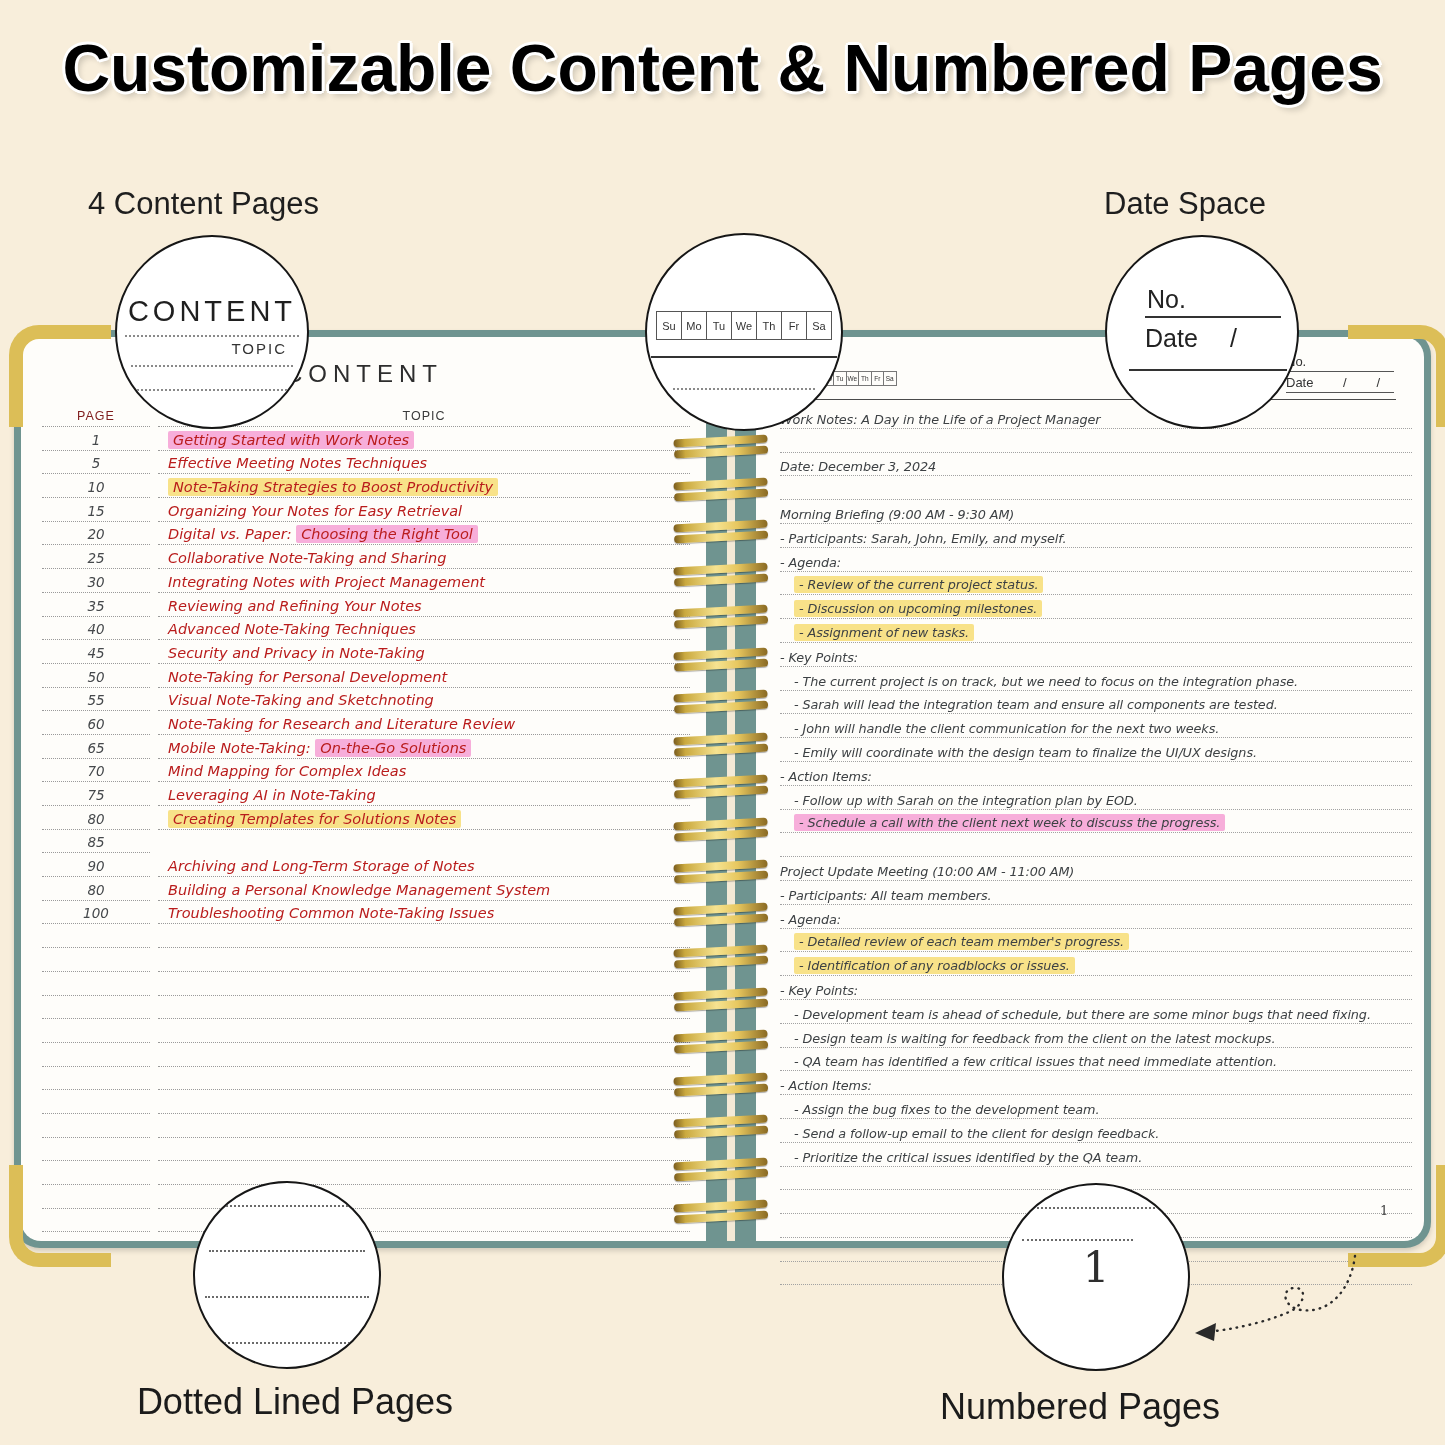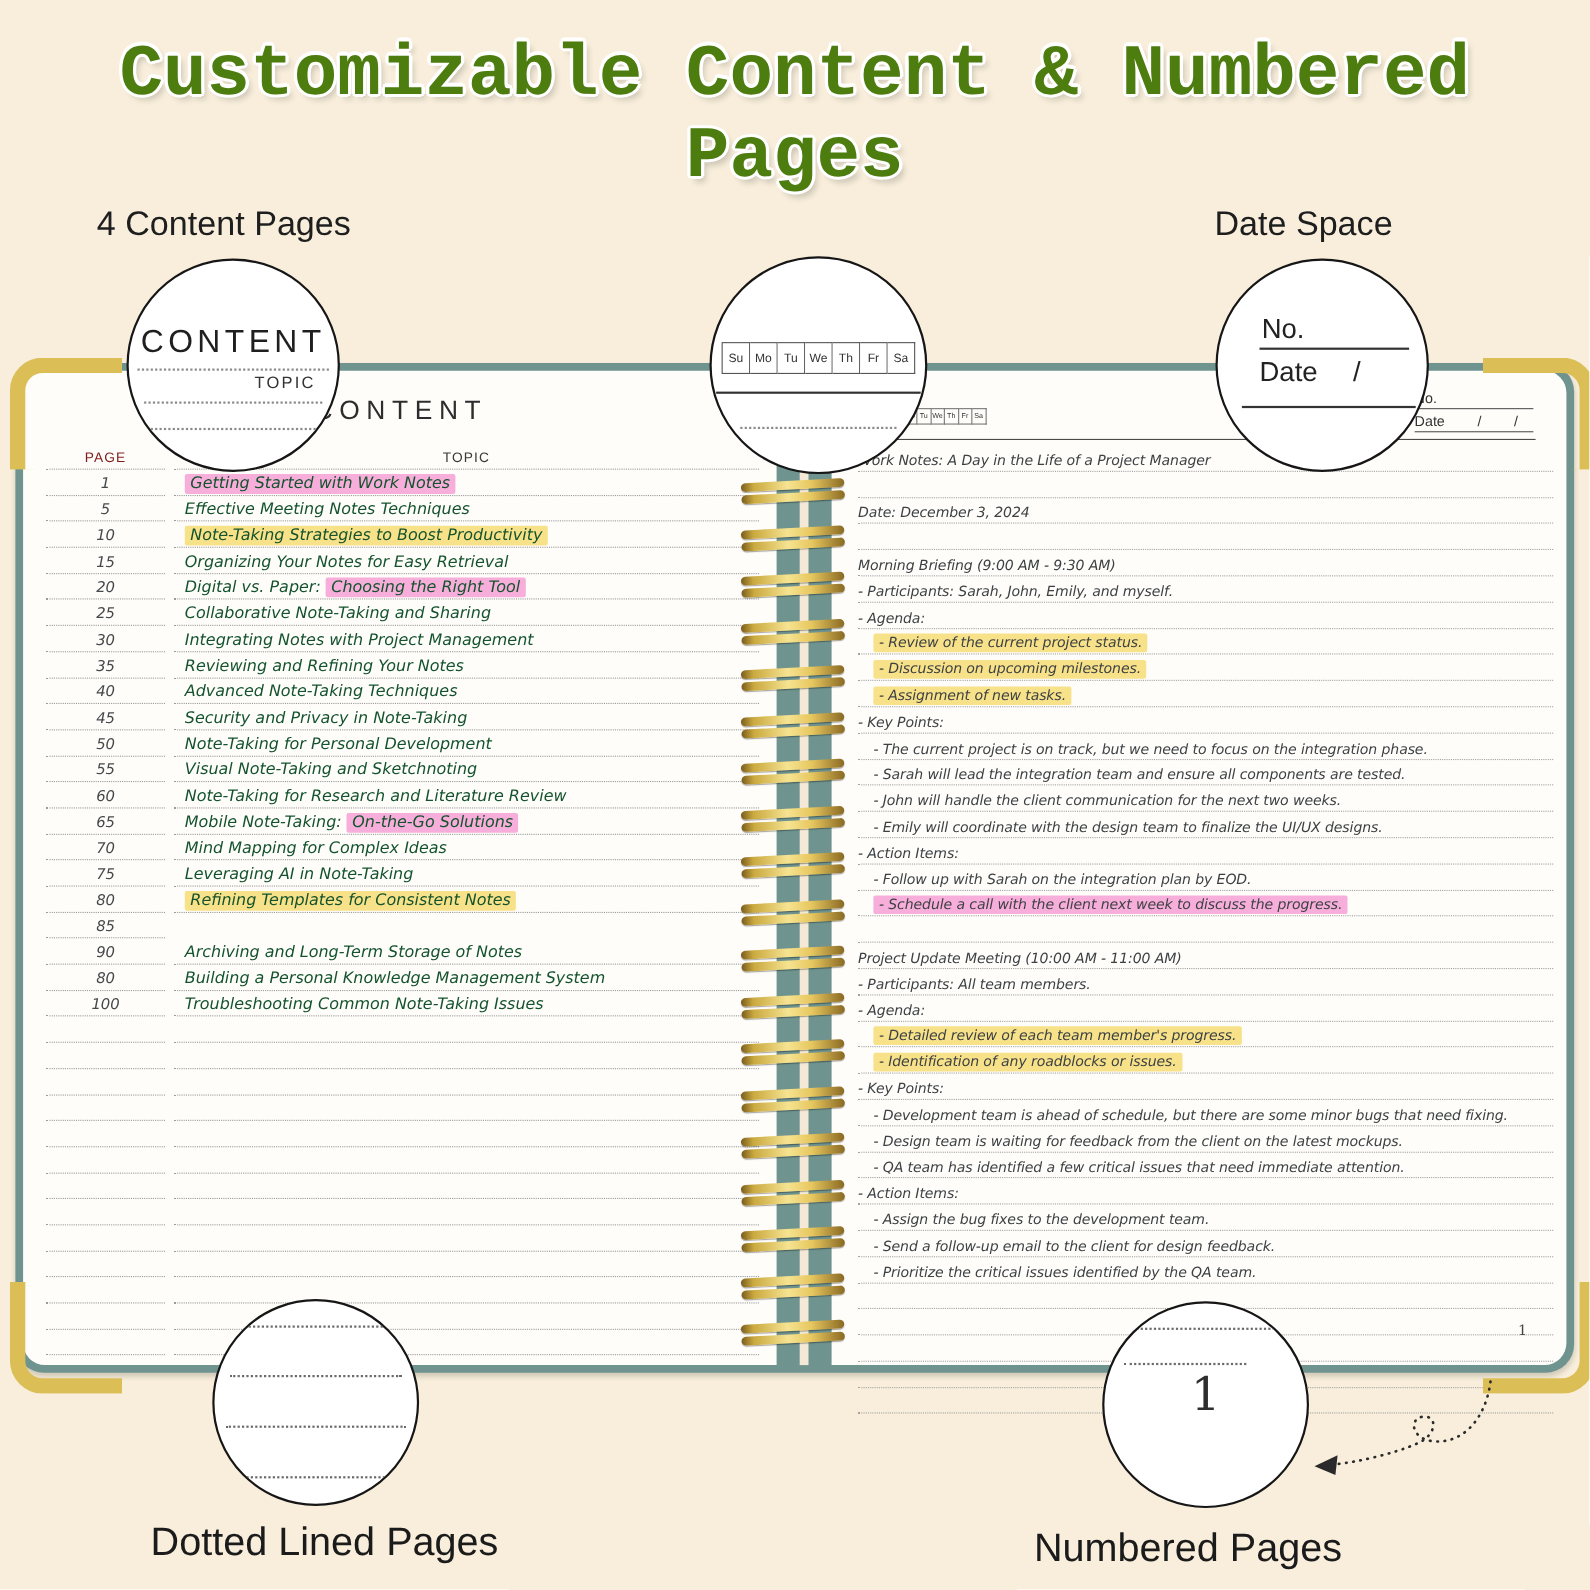--- a/index.html
+++ b/index.html
@@ -1,21 +1,21 @@
 <!DOCTYPE html>
 <html><head>
 <meta charset="utf-8">
 <style>
   html,body{margin:0;padding:0;}
   .canvas{position:relative;width:1445px;height:1445px;background:#f8eedb;overflow:hidden;
           font-family:"Liberation Sans",sans-serif;}
 
   
   .title{position:absolute;top:30px;left:0;width:100%;text-align:center;
-         font-family:Liberation Mono, monospace;font-weight:700;font-size:66px;color:#4d7c0f;
+         font-family:Liberation Sans, sans-serif;font-weight:700;font-size:66px;color:#000000;
          text-shadow:2px 2px 0 #fff,-2px 2px 0 #fff,2px -2px 0 #fff,-2px -2px 0 #fff,
                      3px 0 0 #fff,-3px 0 0 #fff,0 3px 0 #fff,0 -3px 0 #fff,4px 5px 6px rgba(0,0,0,.18);}
   .toplabel{position:absolute;font-size:31px;color:#1e1e1e;z-index:6;}
   #lab-content{left:88px;top:186px}
   #lab-days{left:524px;top:186px}
   #lab-date{left:1104px;top:186px}
   .botlabel{position:absolute;text-align:center;font-size:36px;color:#1b1b1b;z-index:6;}
   #lab-dotted{left:10px;top:1381px;width:570px}
   #lab-numbered{left:795px;top:1386px;width:570px}
 
@@ -46,21 +46,21 @@
   .l-hdr{display:flex;height:26px;align-items:flex-end;}
   .l-hdr .c1{width:108px;text-align:center;font-size:12.5px;letter-spacing:1px;color:#7f1d1d;
              border-bottom:1.6px dotted #999;padding-bottom:3px;}
   .l-hdr .c2{flex:1;text-align:center;font-size:12.5px;letter-spacing:1px;color:#3a3a3a;
              border-bottom:1.6px dotted #999;padding-bottom:3px;}
   .gap{width:8px;}
   .l-row{display:flex;height:23.7px;align-items:flex-end;}
   .l-row .c1{width:108px;border-bottom:1.6px dotted #9a9a9a;text-align:center;
              font-family:"DejaVu Sans",sans-serif;font-style:italic;font-size:13.5px;color:#46494c;padding-bottom:2px;}
   .l-row .c2{flex:1;border-bottom:1.6px dotted #9a9a9a;font-family:"DejaVu Sans",sans-serif;font-style:italic;
-             font-size:14.5px;color:#14532d;padding:0 0 2px 10px;white-space:nowrap;}
+             font-size:14.5px;color:#b91c1c;padding:0 0 2px 10px;white-space:nowrap;}
   .mark{padding:1px 5px;border-radius:2px;}
   .hl-pink{background:#f7aeda;}
   .hl-yellow{background:#f8e289;}
 
   
   #page-days{position:absolute;left:808px;top:371px;display:flex;z-index:2;}
   .pday{width:11.5px;height:13px;border:1px solid #777;border-left:none;display:flex;align-items:center;
         justify-content:center;font-size:6.5px;color:#333;}
   .pday:first-child{border-left:1px solid #777;}
   #pg-no-block{position:absolute;left:1286px;top:354px;width:108px;font-size:13px;color:#333;z-index:2;}
@@ -217,21 +217,21 @@
           <div class="c2"><span>Mind Mapping for Complex Ideas</span></div>
         </div>
         <div class="l-row">
           <div class="c1">75</div>
           <div class="gap"></div>
           <div class="c2"><span>Leveraging AI in Note-Taking</span></div>
         </div>
         <div class="l-row">
           <div class="c1">80</div>
           <div class="gap"></div>
-          <div class="c2"><span class="mark hl-yellow">Refining Templates for Consistent Notes</span></div>
+          <div class="c2"><span class="mark hl-yellow">Creating Templates for Solutions Notes</span></div>
         </div>
         <div class="l-row">
           <div class="c1">85</div>
           <div class="gap"></div>
         </div>
         <div class="l-row">
           <div class="c1">90</div>
           <div class="gap"></div>
           <div class="c2"><span>Archiving and Long-Term Storage of Notes</span></div>
         </div>

